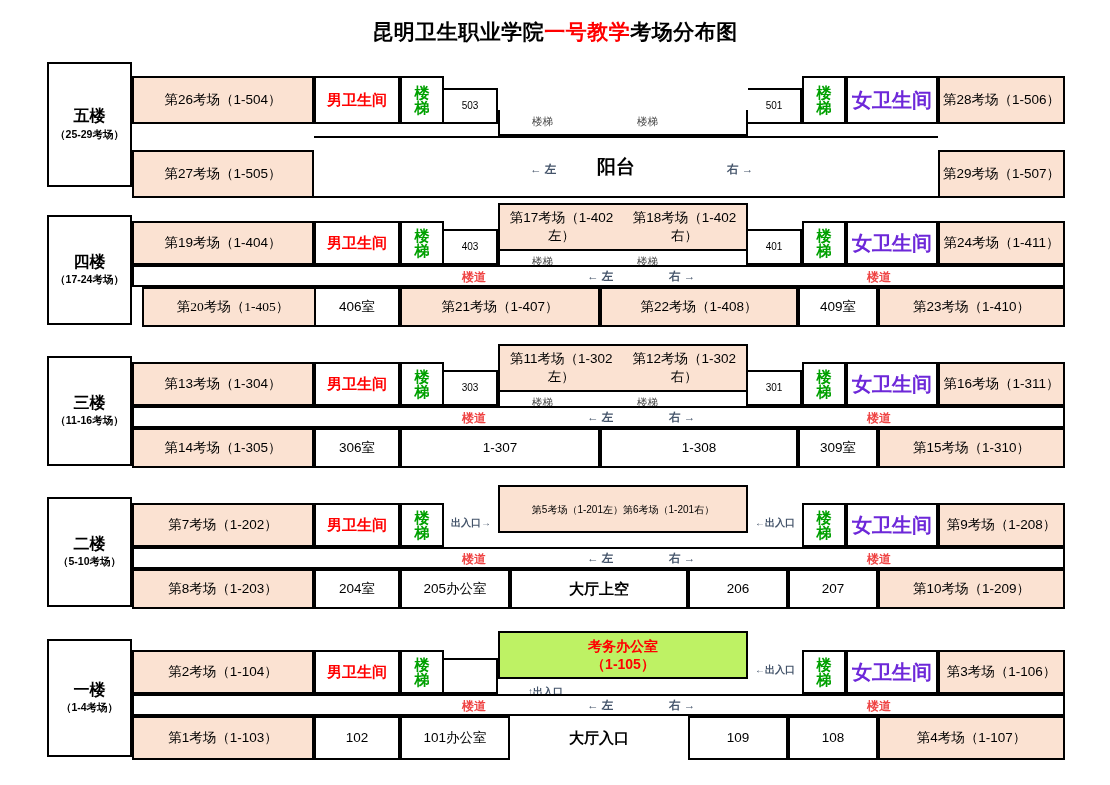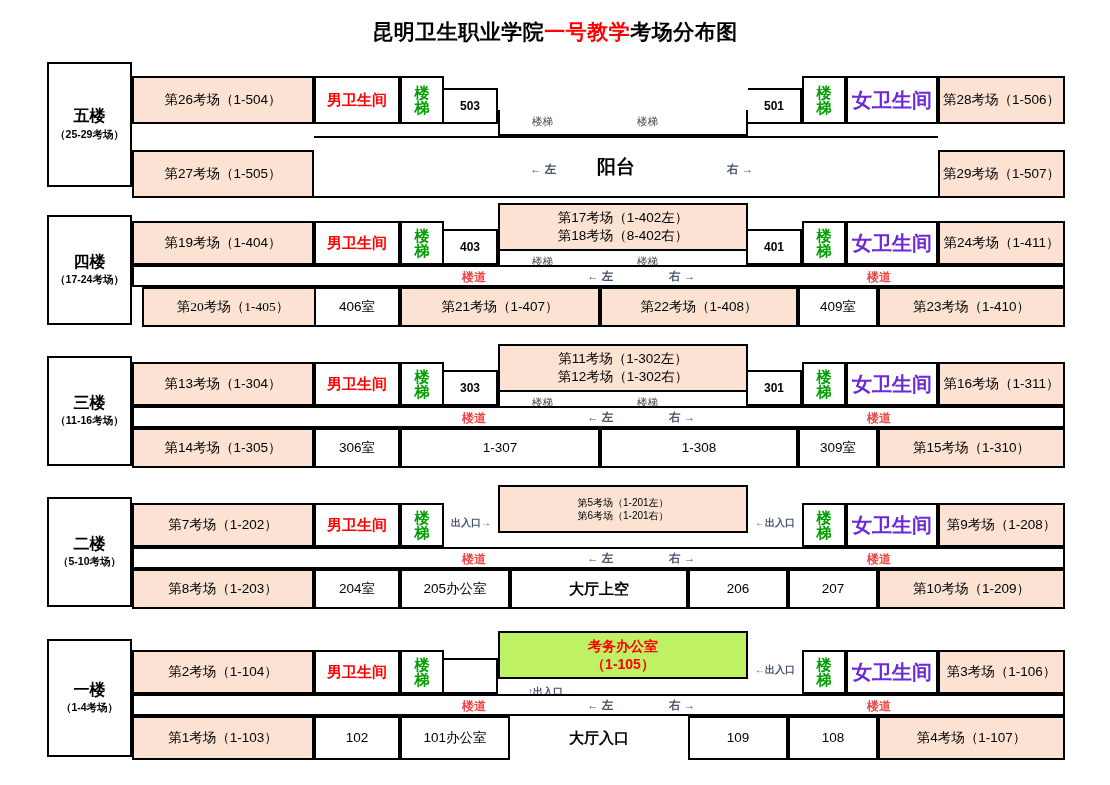--- a/index.html
+++ b/index.html
@@ -46,28 +46,28 @@
     background:#fff;
     display:flex;align-items:center;justify-content:center;
     text-align:center;
     font-family:"Liberation Sans","DejaVu Sans",sans-serif;
     font-size:13.5px;
     line-height:1.25;
   }
   .cell.exam{background:#fbe2d2;}
   .cell.gray{background:#bef264;}
   .cell.small{font-size:12px;}
-  .cell.num{font-size:12px;font-weight:bold;}
+  .cell.num{font-size:10px;font-weight:normal;}
   .cell.toilet-m{color:#ff0000;font-weight:bold;font-size:15px;}
   .cell.toilet-f{color:#6d28d9;font-weight:bold;font-size:20px;}
   .cell.stair{color:#00a000;font-weight:bold;font-size:15px;line-height:1.0;
               display:flex;flex-direction:column;justify-content:center;}
   .cell.office{color:#ff0000;font-weight:bold;font-size:14px;line-height:1.3;
                flex-direction:column;}
-  .cell.twoline{flex-direction:column;line-height:1.3;}
+  .cell.twoline{flex-direction:row;line-height:1.3;}
   .cell.noborder{border:none;background:transparent;}
   .abs-text{
     position:absolute;
     font-family:"Liberation Sans","DejaVu Sans",sans-serif;
     white-space:nowrap;
   }
   .t-louti{font-size:10.5px;color:#4a4a4a;}
   .t-loudao{font-size:12px;font-weight:bold;color:#ef4444;}
   .t-dir{font-size:11.5px;color:#44546a;font-weight:bold;}
   .t-exit{font-size:10px;color:#44546a;font-weight:bold;}
@@ -125,21 +125,21 @@
     <div class="body-area">
       <div class="cell exam" style="left:0;top:6px;width:182px;height:44px;">第19考场（1-404）</div>
       <div class="cell toilet-m" style="left:182px;top:6px;width:86px;height:44px;">男卫生间</div>
       <div class="cell stair" style="left:268px;top:6px;width:44px;height:44px;">
         <span>楼</span>
         <span>梯</span>
       </div>
       <div class="cell num" style="left:312px;top:14px;width:54px;height:36px;border-left:none;">403</div>
       <div class="cell exam twoline small" style="left:366px;top:-12px;width:250px;height:48px;font-size:13.5px;">
         <span>第17考场（1-402左）</span>
-        <span>第18考场（8-402右）</span>
+        <span>第18考场（1-402右）</span>
       </div>
       <div class="cell" style="left:366px;top:36px;width:250px;height:24px;border-top:none;"></div>
       <div class="abs-text t-louti" style="left:400px;top:40px;">楼梯</div>
       <div class="abs-text t-louti" style="left:505px;top:40px;">楼梯</div>
       <div class="cell num" style="left:616px;top:14px;width:54px;height:36px;border-left:none;">401</div>
       <div class="cell stair" style="left:670px;top:6px;width:44px;height:44px;">
         <span>楼</span>
         <span>梯</span>
       </div>
       <div class="cell toilet-f" style="left:714px;top:6px;width:92px;height:44px;">女卫生间</div>

